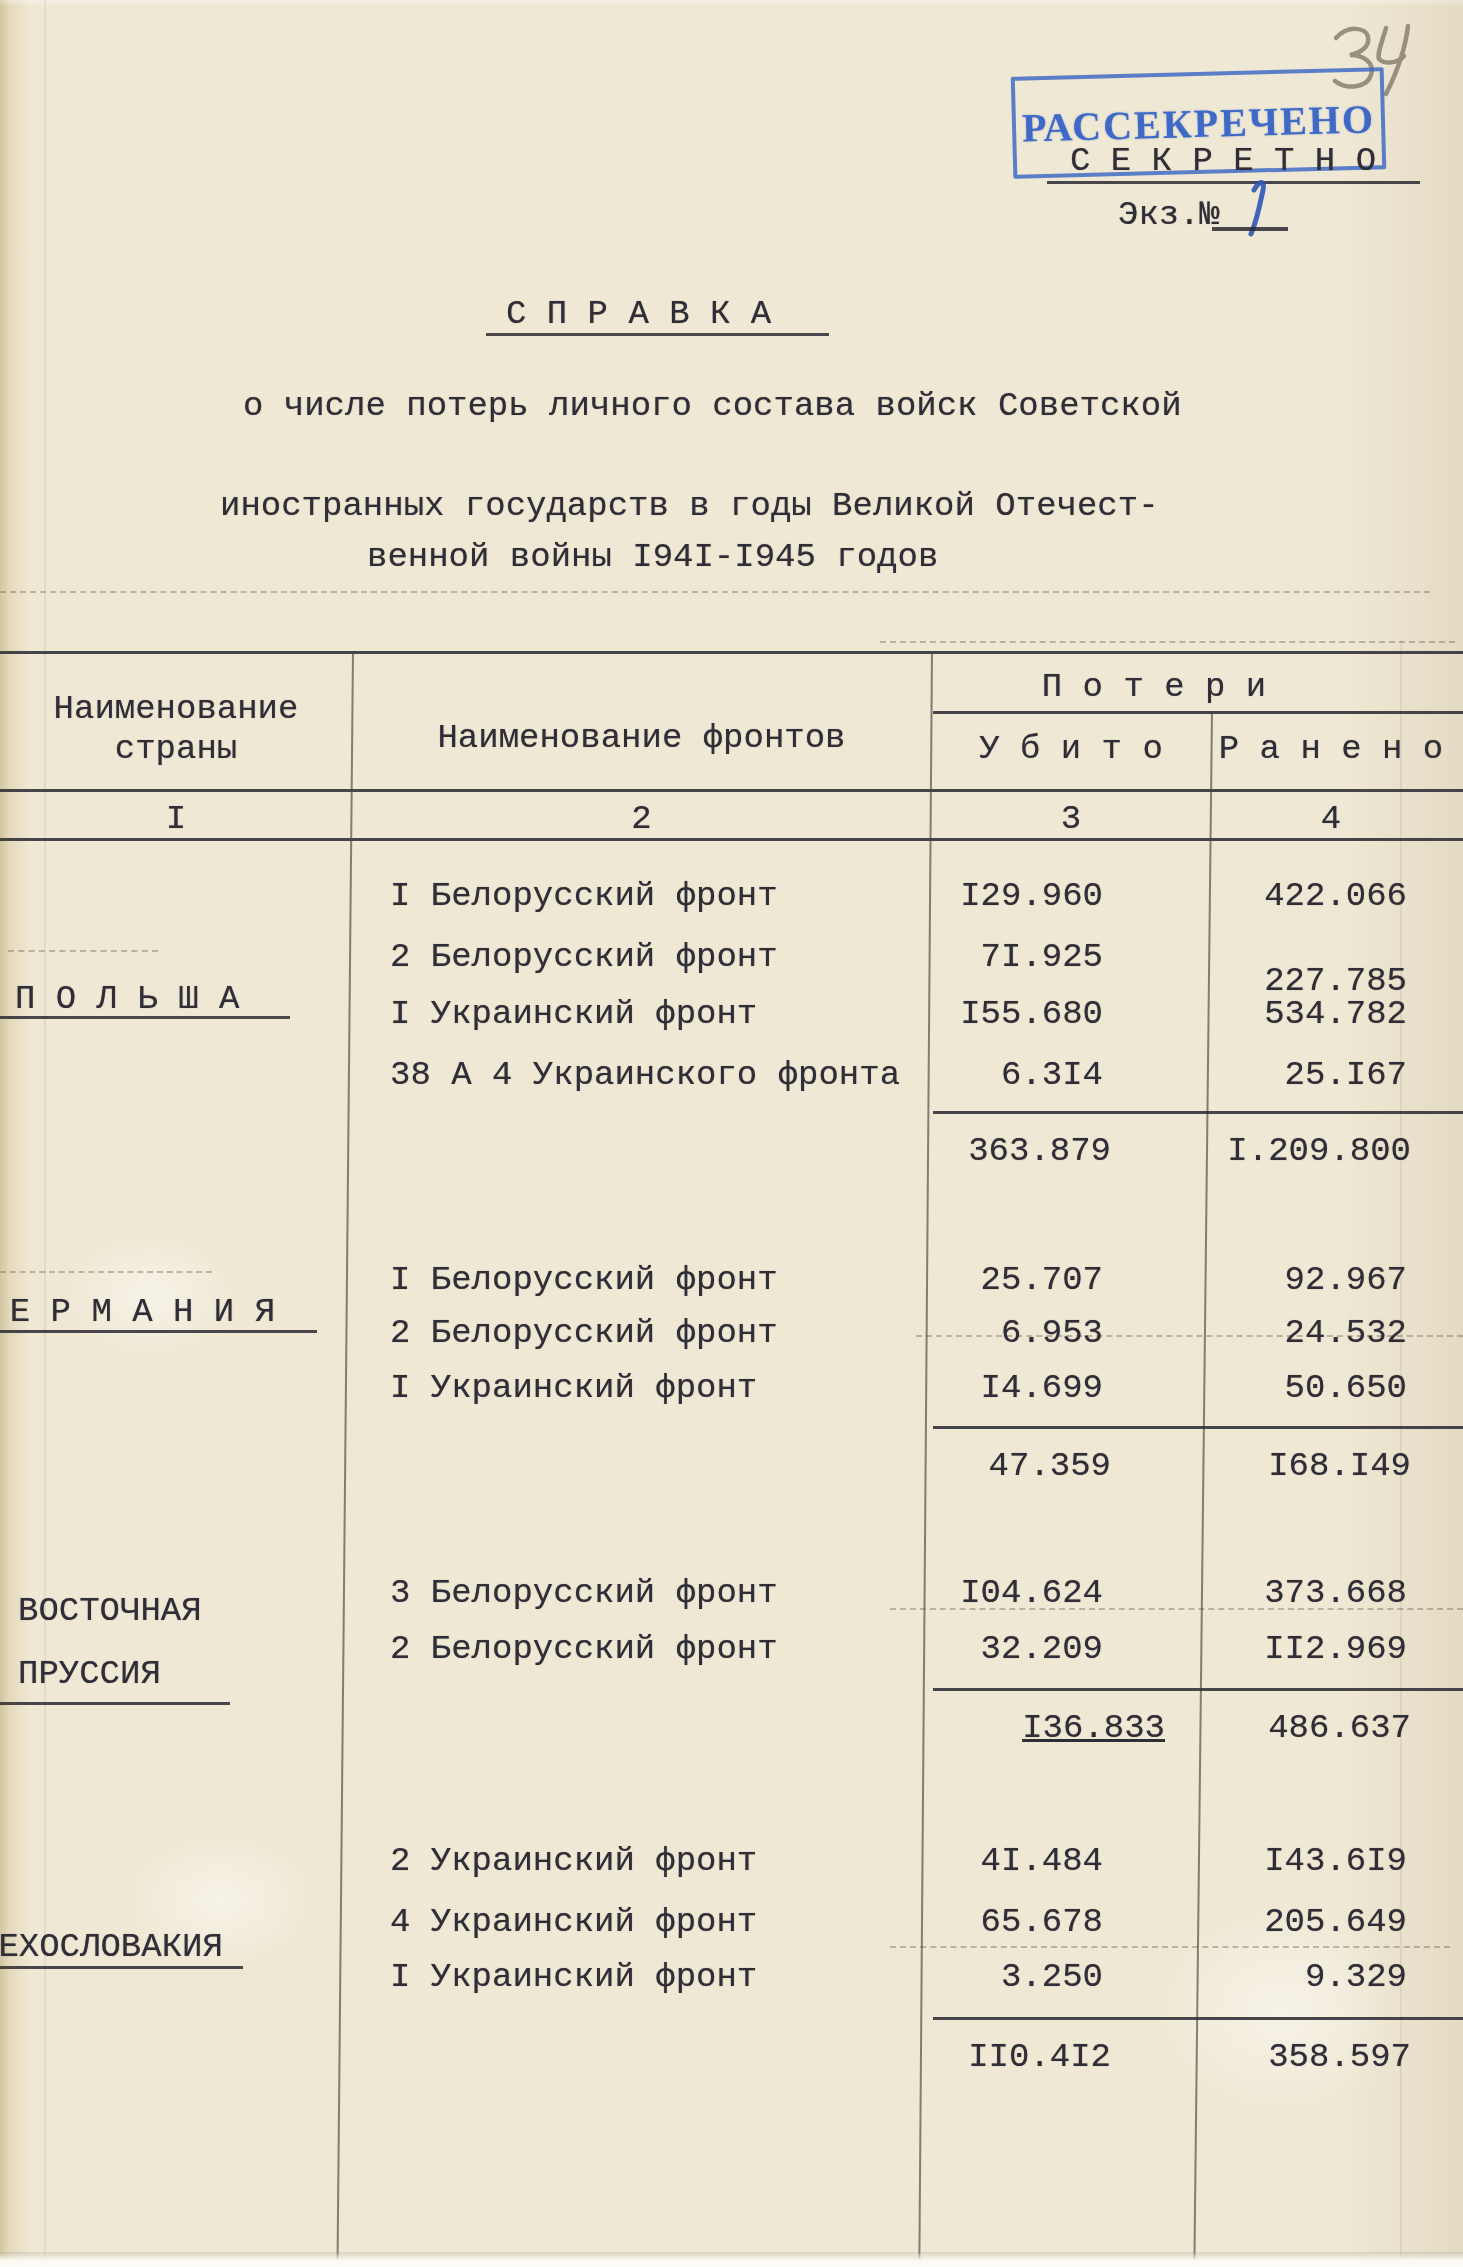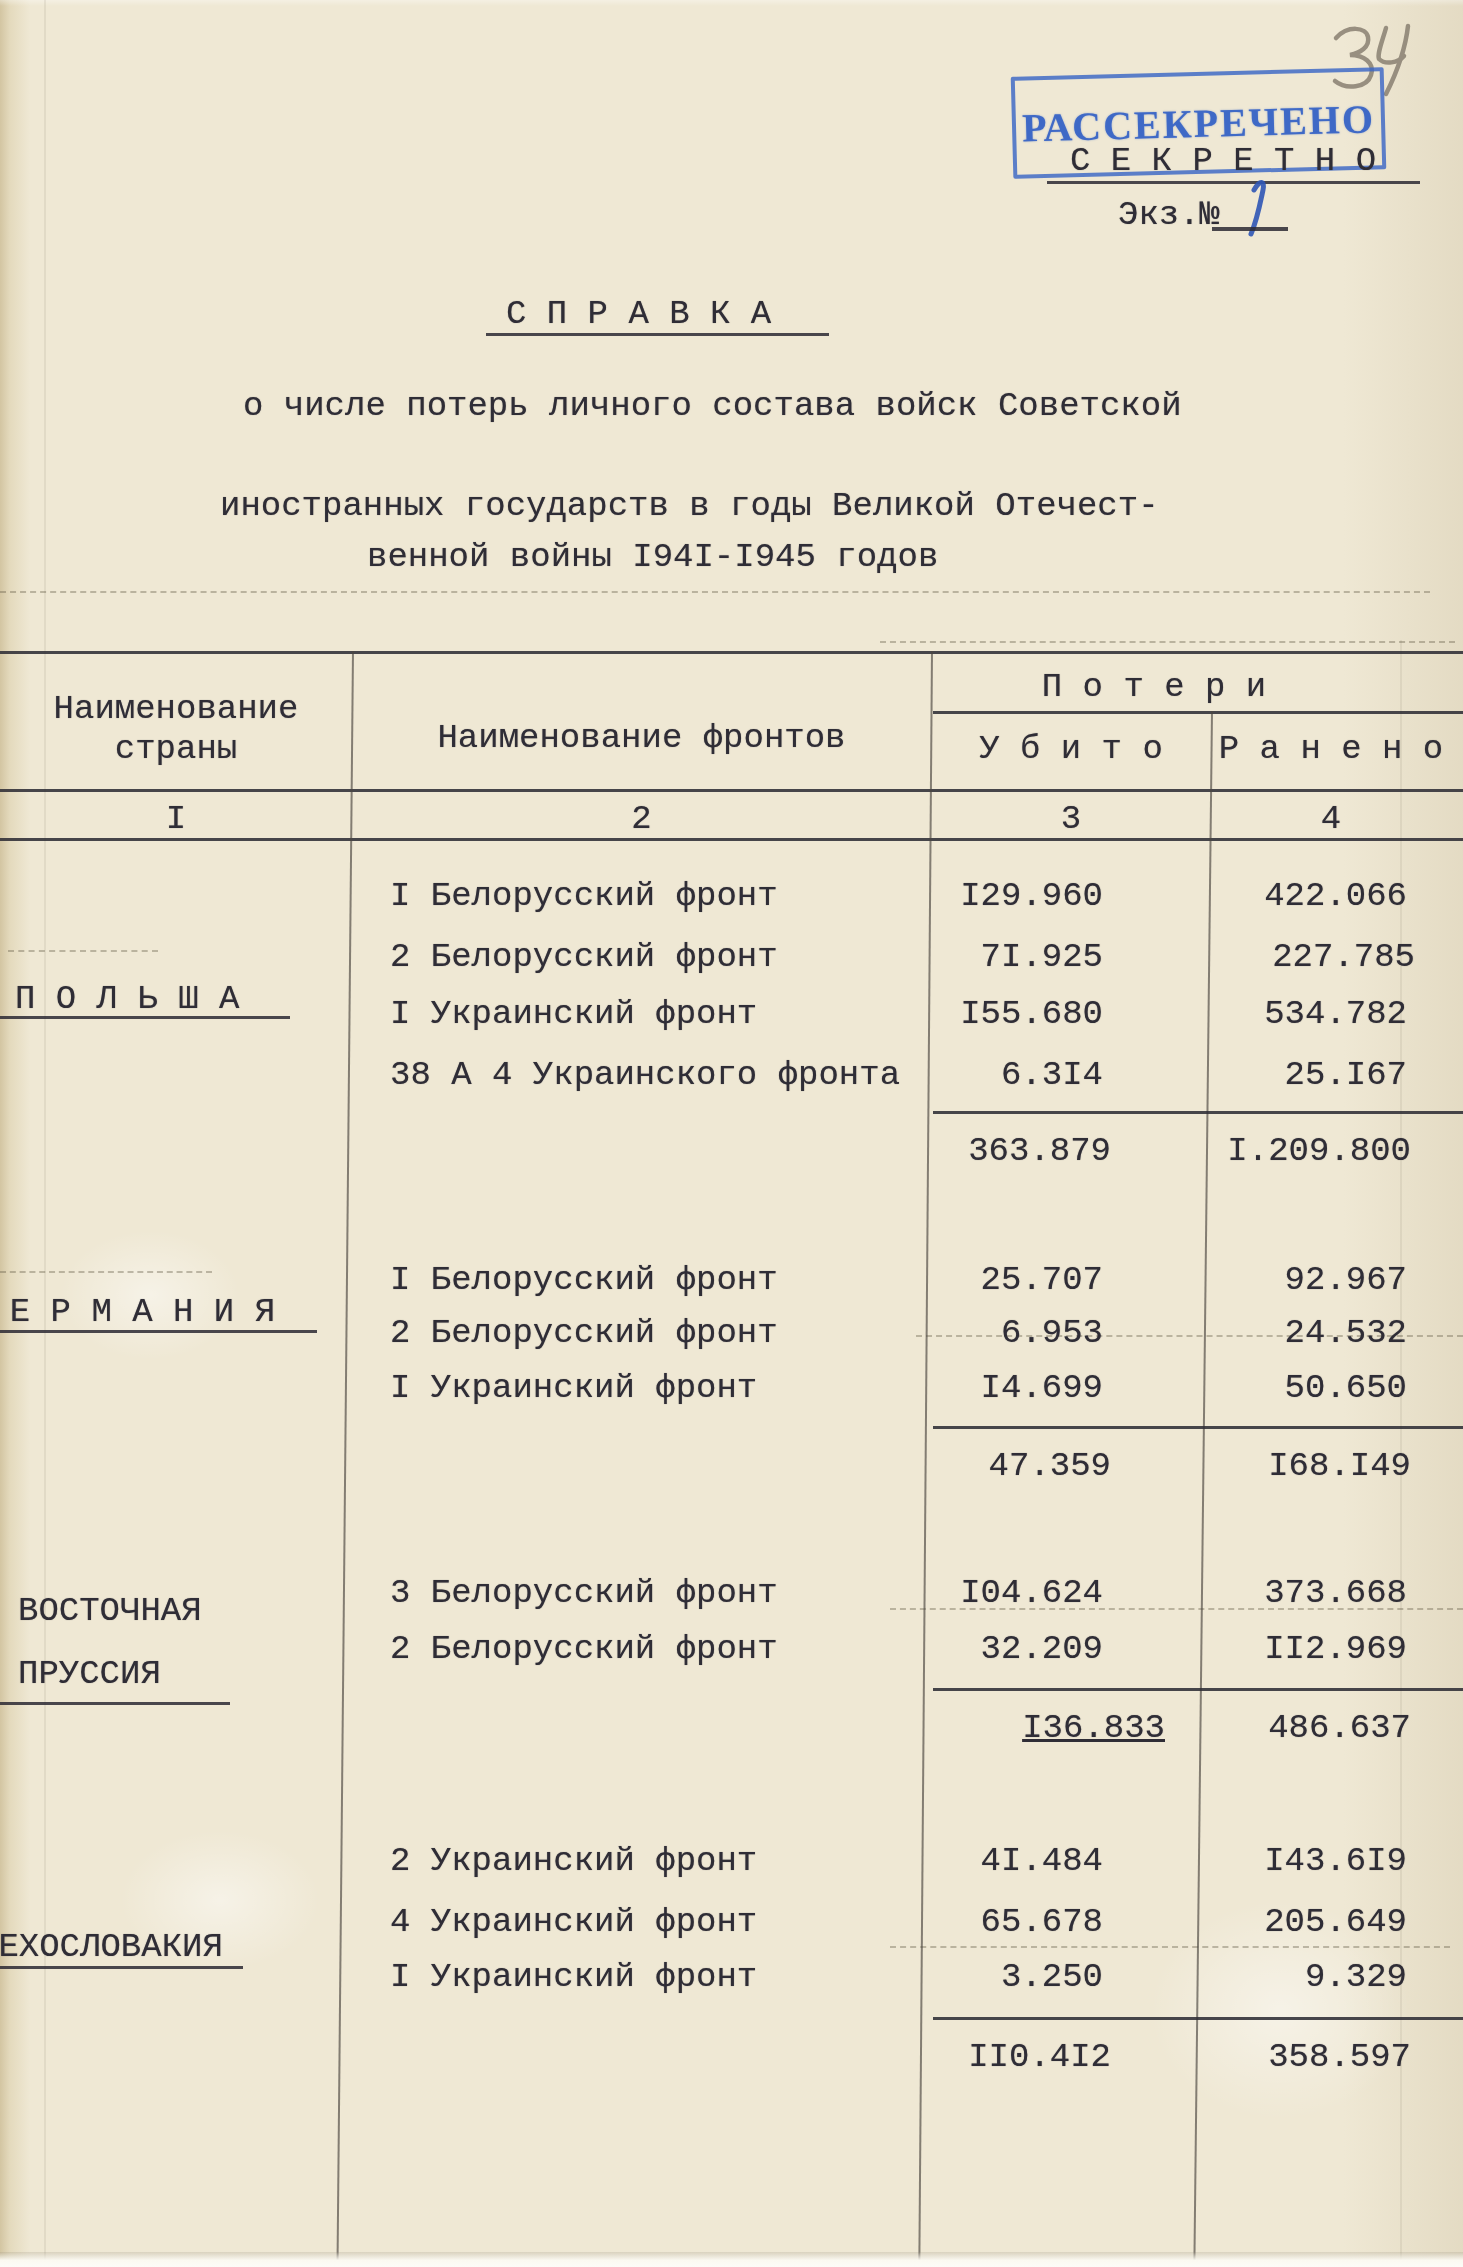--- a/index.html
+++ b/index.html
@@ -109,21 +109,21 @@
 
     <div class="tw" style="left:15px;top:980px;">П О Л Ь Ш А</div>
     <div class="ul" style="left:0;top:1016px;width:290px;"></div>
 
     <div class="tw" style="left:390px;top:877px;">I Белорусский фронт</div>
     <div class="tw num" style="left:931px;top:877px;width:172px;">I29.960</div>
     <div class="tw num" style="left:1211px;top:877px;width:196px;">422.066</div>
 
     <div class="tw" style="left:390px;top:938px;">2 Белорусский фронт</div>
     <div class="tw num" style="left:931px;top:938px;width:172px;">7I.925</div>
-    <div class="tw num" style="left:1211px;top:938px;width:196px;margin-left:8px;">227.785</div>
+    <div class="tw num" style="left:1211px;top:962px;width:196px;">227.785</div>
 
     <div class="tw" style="left:390px;top:995px;">I Украинский фронт</div>
     <div class="tw num" style="left:931px;top:995px;width:172px;">I55.680</div>
     <div class="tw num" style="left:1211px;top:995px;width:196px;">534.782</div>
 
     <div class="tw" style="left:390px;top:1056px;">38 А 4 Украинского фронта</div>
     <div class="tw num" style="left:931px;top:1056px;width:172px;">6.3I4</div>
     <div class="tw num" style="left:1211px;top:1056px;width:196px;">25.I67</div>
 
     <div class="hl" style="left:933px;top:1111px;width:530px;"></div>

